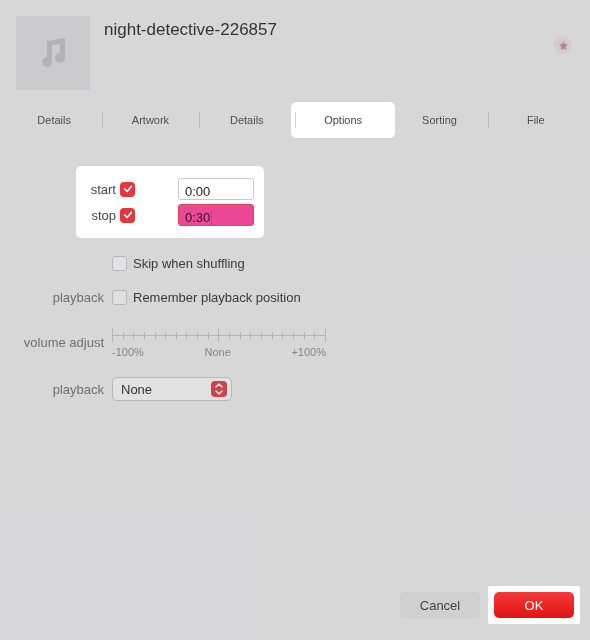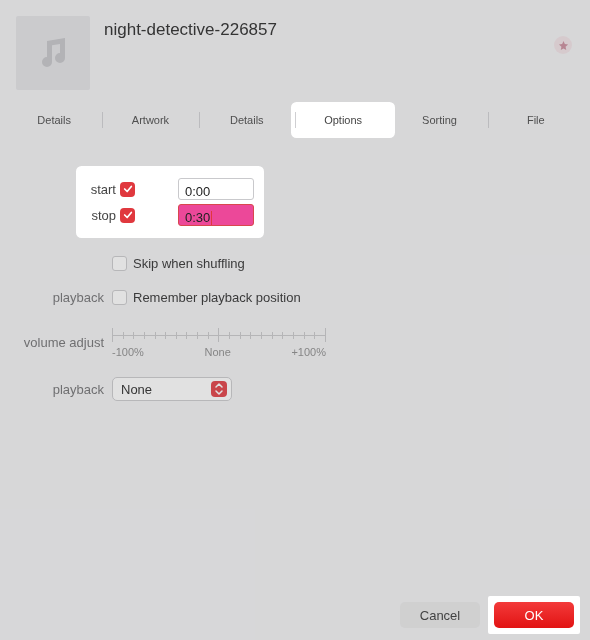--- a/index.html
+++ b/index.html
@@ -235,21 +235,21 @@
     width: 214px;
     font-size: 11px;
     color: var(--muted);
     margin-top: 2px;
   }
 
   
   .footer {
     position: absolute;
     right: 10px;
-    bottom: 6px;
+    bottom: 16px;
     display: flex;
     gap: 8px;
     align-items: center;
   }
   .btn {
     height: 26px;
     min-width: 80px;
     border-radius: 5px;
     display: flex;
     align-items: center;

